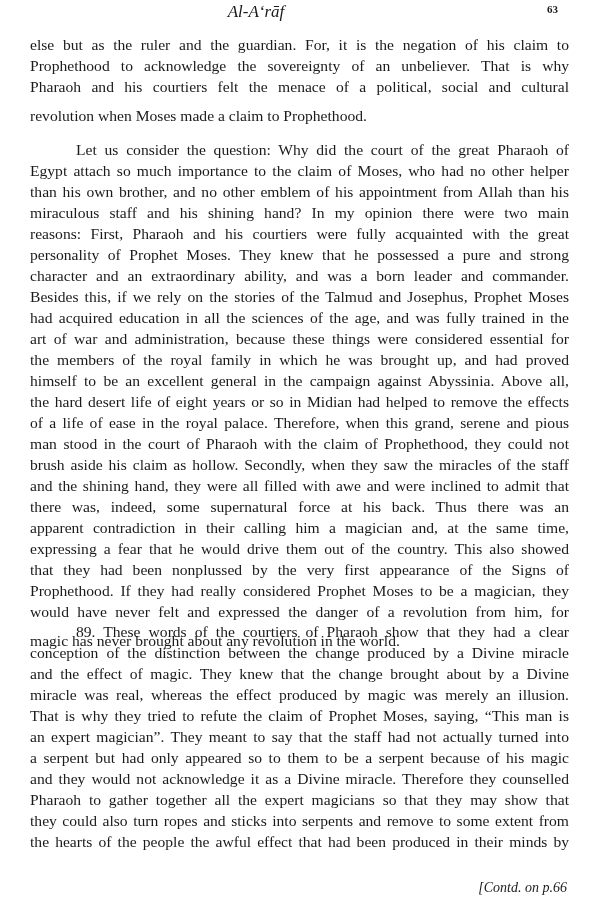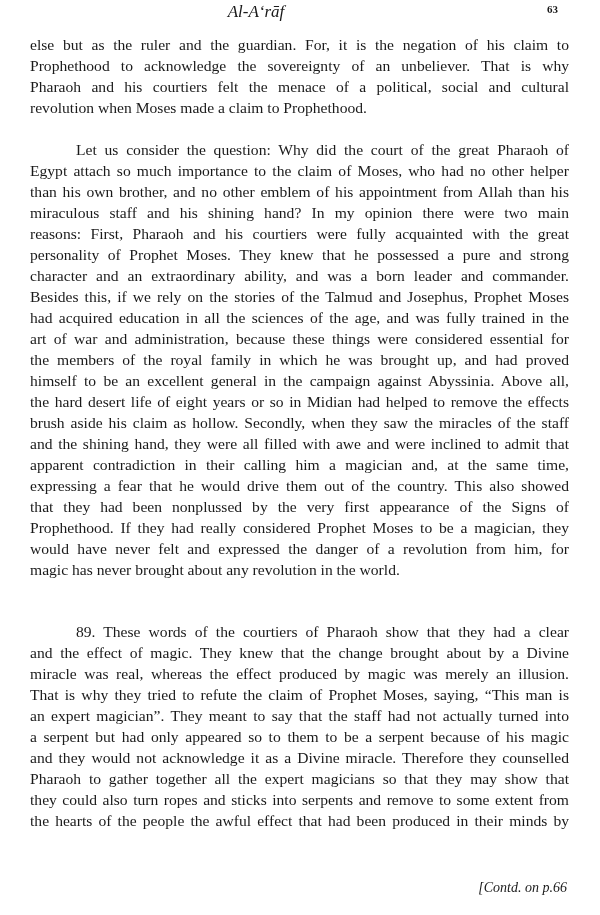--- a/index.html
+++ b/index.html
@@ -23,21 +23,21 @@
       position: absolute; left: 30px; width: 539px;
       font-size: 15.6px;
     }
     .line {
       display: block;
       height: 21px; line-height: 21px;
       white-space: nowrap;
       text-align: justify;
       text-align-last: justify;
     }
-    .line.last { text-align-last: left; }
+    .line.last { text-align-last: left; margin-top: 8px; }
     .line.indent { padding-left: 46px; }
     #block1 { top: 34px; }
     #block2 { top: 139px; }
     #block3 { top: 621px; }
     .contd {
       position: absolute; top: 880px; left: 0; width: 567px;
       text-align: right; font-style: italic; font-size: 14px;
     }
   </style>
 </head>
@@ -61,31 +61,35 @@
     <span class="line">miraculous staff and his shining hand? In my opinion there were two main</span>
     <span class="line">reasons: First, Pharaoh and his courtiers were fully acquainted with the great</span>
     <span class="line">personality of Prophet Moses. They knew that he possessed a pure and strong</span>
     <span class="line">character and an extraordinary ability, and was a born leader and commander.</span>
     <span class="line">Besides this, if we rely on the stories of the Talmud and Josephus, Prophet Moses</span>
     <span class="line">had acquired education in all the sciences of the age, and was fully trained in the</span>
     <span class="line">art of war and administration, because these things were considered essential for</span>
     <span class="line">the members of the royal family in which he was brought up, and had proved</span>
     <span class="line">himself to be an excellent general in the campaign against Abyssinia. Above all,</span>
     <span class="line">the hard desert life of eight years or so in Midian had helped to remove the effects</span>
+    <span class="line">of a life of ease in the royal palace. Therefore, when this grand, serene and pious</span>
+    <span class="line">man stood in the court of Pharaoh with the claim of Prophethood, they could not</span>
     <span class="line">brush aside his claim as hollow. Secondly, when they saw the miracles of the staff</span>
     <span class="line">and the shining hand, they were all filled with awe and were inclined to admit that</span>
+    <span class="line">there was, indeed, some supernatural force at his back. Thus there was an</span>
     <span class="line">apparent contradiction in their calling him a magician and, at the same time,</span>
     <span class="line">expressing a fear that he would drive them out of the country. This also showed</span>
     <span class="line">that they had been nonplussed by the very first appearance of the Signs of</span>
     <span class="line">Prophethood. If they had really considered Prophet Moses to be a magician, they</span>
     <span class="line">would have never felt and expressed the danger of a revolution from him, for</span>
     <span class="line last">magic has never brought about any revolution in the world.</span>
   </div>
 <div class="text-block" id="block3">
     <span class="line indent">89. These words of the courtiers of Pharaoh show that they had a clear</span>
+    <span class="line">conception of the distinction between the change produced by a Divine miracle</span>
     <span class="line">and the effect of magic. They knew that the change brought about by a Divine</span>
     <span class="line">miracle was real, whereas the effect produced by magic was merely an illusion.</span>
     <span class="line">That is why they tried to refute the claim of Prophet Moses, saying, “This man is</span>
     <span class="line">an expert magician”. They meant to say that the staff had not actually turned into</span>
     <span class="line">a serpent but had only appeared so to them to be a serpent because of his magic</span>
     <span class="line">and they would not acknowledge it as a Divine miracle. Therefore they counselled</span>
     <span class="line">Pharaoh to gather together all the expert magicians so that they may show that</span>
     <span class="line">they could also turn ropes and sticks into serpents and remove to some extent from</span>
     <span class="line">the hearts of the people the awful effect that had been produced in their minds by</span>
   </div>

